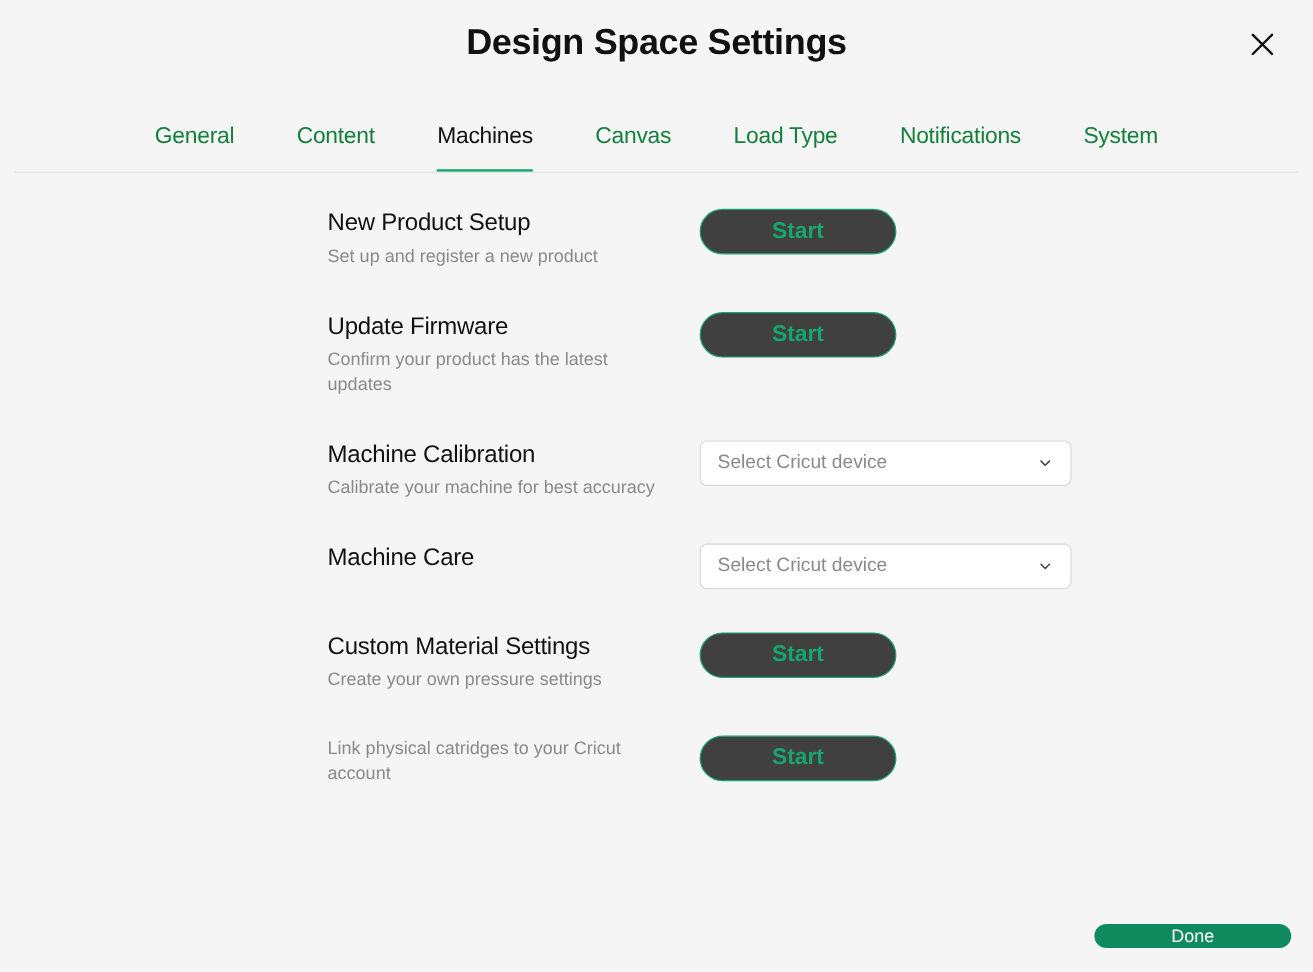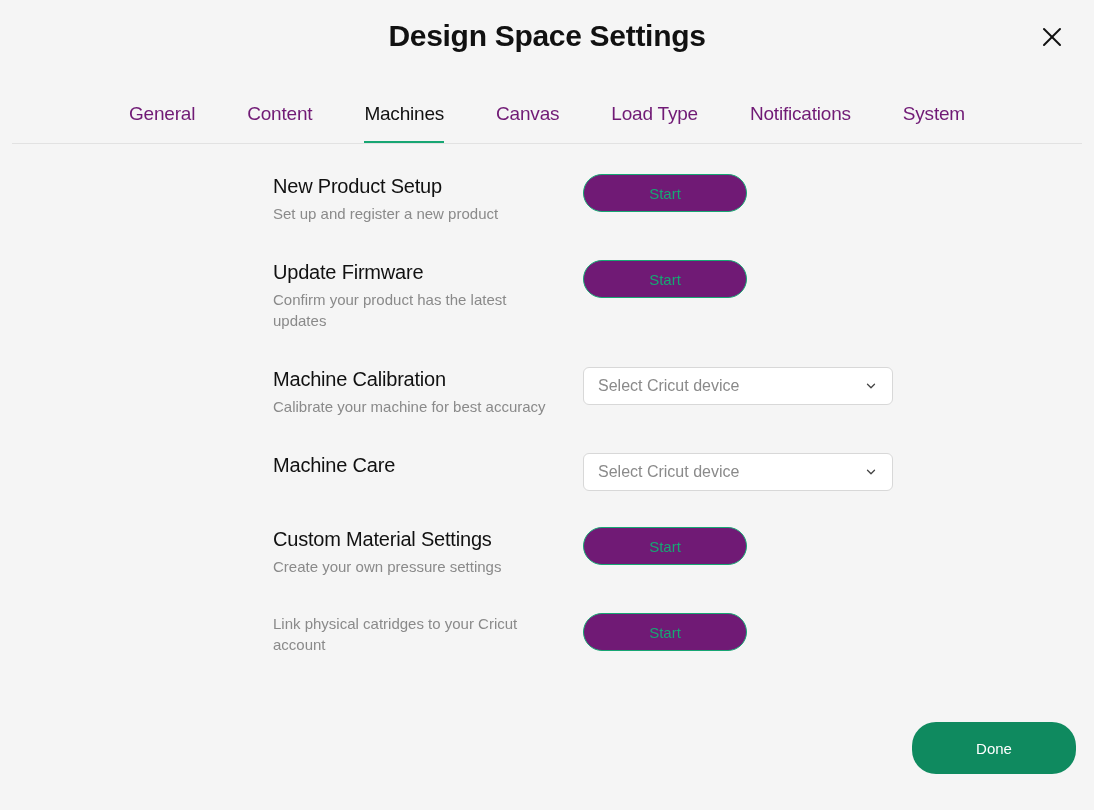--- a/index.html
+++ b/index.html
@@ -43,21 +43,21 @@
     }
     .tabs {
       display: flex;
       justify-content: center;
       gap: 52px;
       border-bottom: 1px solid #e2e2e2;
       margin: 0 12px;
     }
     .tab {
       font-size: 19px;
-      color: #701a75;
+      color: #15803d;
       padding-bottom: 16px;
       cursor: pointer;
       border-bottom: 2px solid transparent;
       letter-spacing: -0.2px;
     }
     .tab.active {
       color: #111;
       font-weight: 500;
       border-bottom: 2px solid #17a673;
     }
@@ -89,25 +89,25 @@
       line-height: 1.4;
       font-weight: 400;
     }
     .row-control {
       width: 320px;
     }
     .pill-btn {
       width: 164px;
       height: 38px;
       border: 1.5px solid #17a673;
-      background: #701a75;
+      background: #404040;
       color: #17a673;
       border-radius: 24px;
-      font-size: 15px;
-      font-weight: 400;
+      font-size: 19px;
+      font-weight: 700;
       cursor: pointer;
       display: flex;
       align-items: center;
       justify-content: center;
     }
     .select-box {
       width: 310px;
       height: 38px;
       border: 1px solid #d8d8d8;
       background: #fff;
@@ -119,24 +119,24 @@
       cursor: pointer;
       color: #8a8a8a;
       font-size: 16px;
     }
     .chevron {
       width: 14px;
       height: 14px;
     }
     .done-btn {
       position: absolute;
-      bottom: 36px;
+      bottom: 20px;
       right: 18px;
       width: 164px;
-      height: 52px;
+      height: 20px;
       background: #0f8a5f;
       color: #fff;
       border: none;
       border-radius: 24px;
       font-size: 15px;
       font-weight: 500;
       cursor: pointer;
     }
   </style>
 </head>

